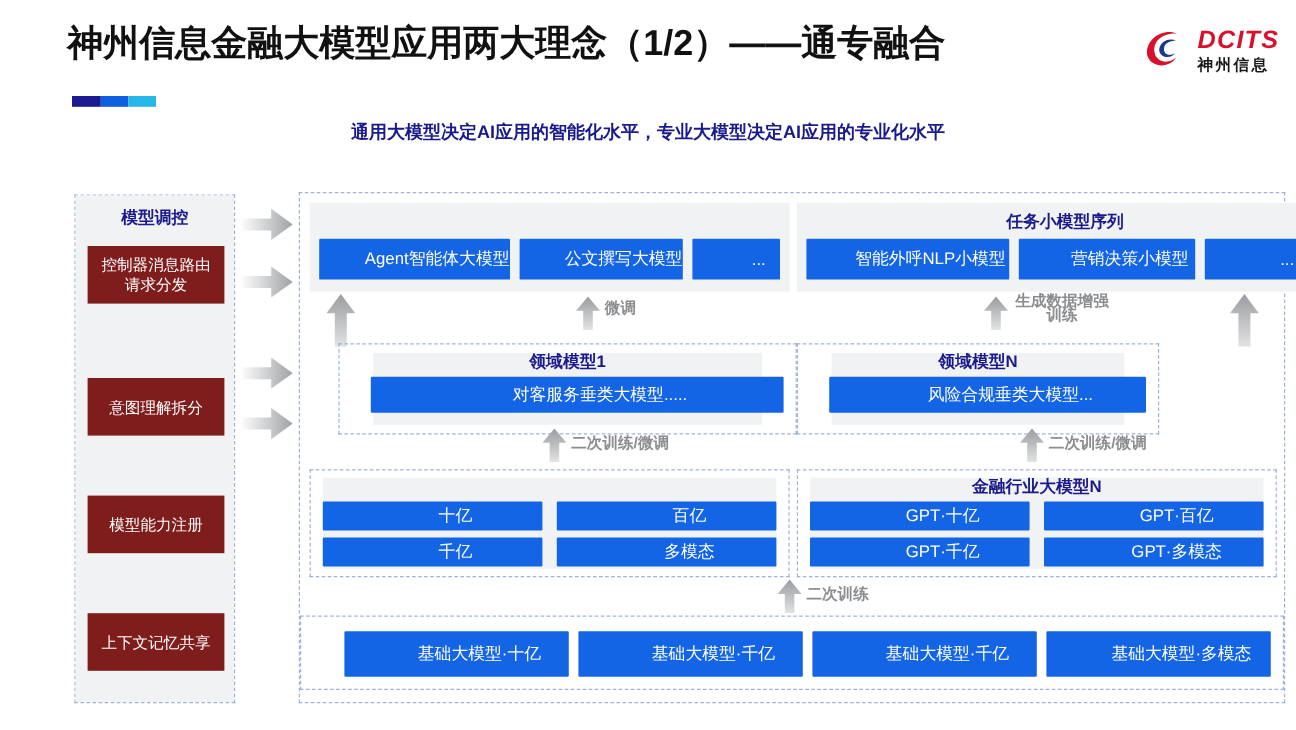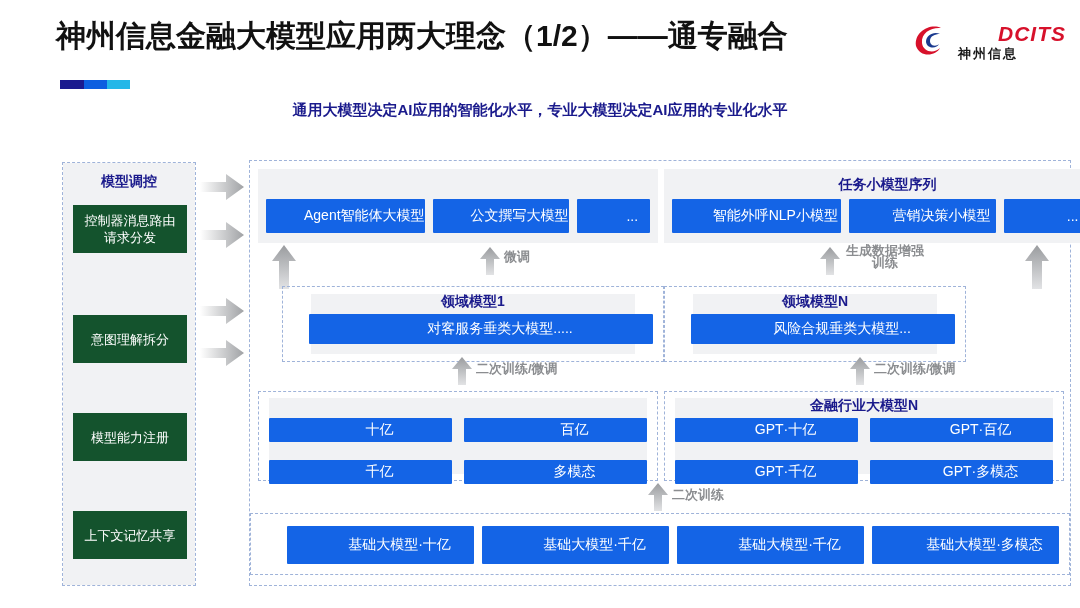--- a/index.html
+++ b/index.html
@@ -18,21 +18,21 @@
   }
   .accent-bar{position:absolute;left:60px;top:80px;width:70px;height:9px;display:flex;}
   .accent-bar i{display:block;height:100%;}
   .accent-bar i:nth-child(1){width:24px;background:#1b1b8f;}
   .accent-bar i:nth-child(2){width:23px;background:#0d5fe0;}
   .accent-bar i:nth-child(3){width:23px;background:#24b7e8;}
 
   .logo{position:absolute;right:14px;top:20px;display:flex;align-items:center;gap:6px;}
   .logo-mark{width:42px;height:42px;position:relative;}
   .logo-text{display:flex;flex-direction:column;line-height:1;}
-  .logo-en{font-size:21px;font-weight:bold;color:#d7112b;letter-spacing:1px;font-style:italic;margin-left:40px;}
+  .logo-en{font-size:21px;font-weight:bold;color:#d7112b;letter-spacing:1px;font-style:italic;}
   .logo-cn{font-size:13px;font-weight:bold;color:#1a1a1a;letter-spacing:2px;margin-top:3px;}
 
   .subtitle{
     position:absolute;left:0;right:0;top:101px;text-align:center;
     font-size:15px;font-weight:bold;color:#1a1a8c;
   }
 
   
   .dashed{border:1px dashed #9fb3d9;box-sizing:border-box;}
   .bluebox{
@@ -45,21 +45,21 @@
   }
   .arrow-label{
     position:absolute;font-size:13px;font-weight:bold;color:#8b8d90;
     line-height:12px;text-align:center;white-space:nowrap;
   }
 
   
   #left-panel{position:absolute;left:62px;top:162px;width:134px;height:424px;}
   #left-panel .inner{position:absolute;inset:0;background:#f1f2f4;}
   #left-title{position:absolute;left:0;right:0;top:10px;}
-  .left-item{position:absolute;left:10px;width:114px;background:#14532d;color:#fff;
+  .left-item{position:absolute;left:10px;width:114px;background:#7f1d1d;color:#fff;
     font-size:13px;display:flex;align-items:center;justify-content:center;text-align:center;
     line-height:17px;padding:0 8px;box-sizing:border-box;}
 
   
   .rarrow{position:absolute;width:44px;height:26px;}
 
   
   #right-region{position:absolute;left:249px;top:160px;width:822px;height:426px;}
 
   
@@ -72,21 +72,21 @@
   .dom-box{position:absolute;top:125px;height:76px;}
   .dom-inner{position:absolute;left:28px;right:28px;top:7px;bottom:7px;background:#f1f2f4;}
   .dom-title{position:absolute;left:0;right:0;top:6px;}
   .dom-bar{position:absolute;left:26px;right:10px;top:27px;height:30px;}
 
   
   .ind-box{position:absolute;top:230px;height:90px;}
   .ind-inner{position:absolute;left:10px;right:10px;top:6px;bottom:6px;background:#f1f2f4;}
   .ind-title{position:absolute;left:0;right:0;top:5px;}
   .ind-grid{position:absolute;left:10px;right:10px;top:26px;display:grid;
-    grid-template-columns:1fr 1fr;grid-auto-rows:24px;gap:18px 12px;}
+    grid-template-columns:1fr 1fr;grid-auto-rows:24px;gap:6px 12px;}
   .ind-grid .bluebox{height:24px;font-size:14px;}
 
   
   #base-box{position:absolute;left:0;right:0;top:352px;height:62px;}
   #base-row{position:absolute;left:10px;right:10px;top:12px;height:38px;display:flex;gap:8px;margin-left:26px;}
   #base-row .bluebox{flex:1;height:38px;font-size:14px;}
 
   
   .varrow{position:absolute;}
 </style>

